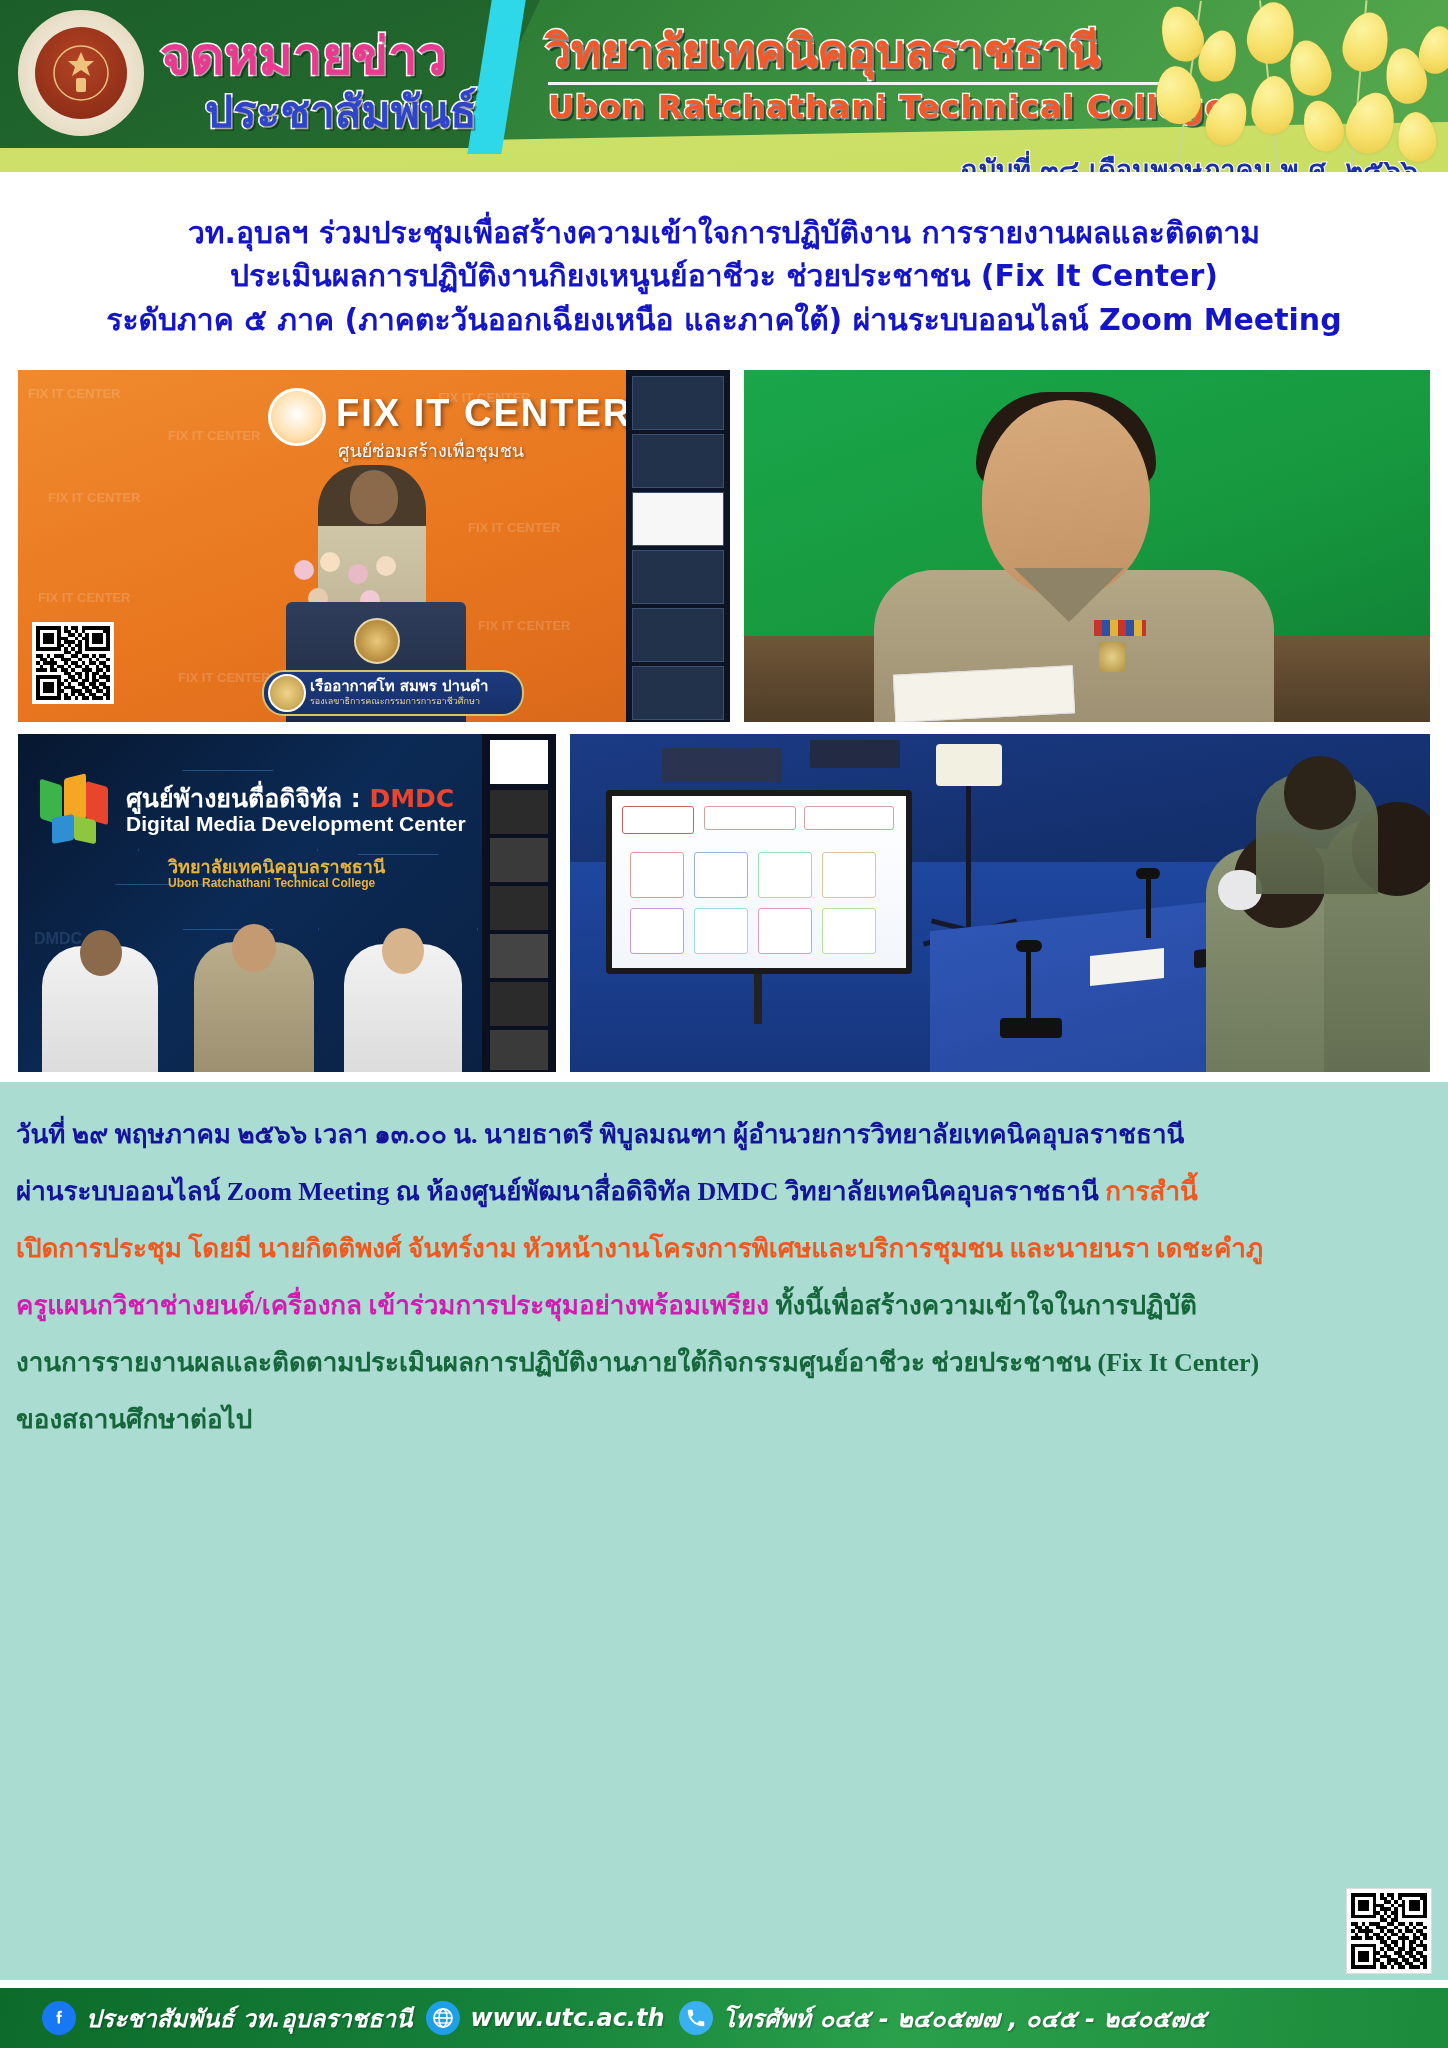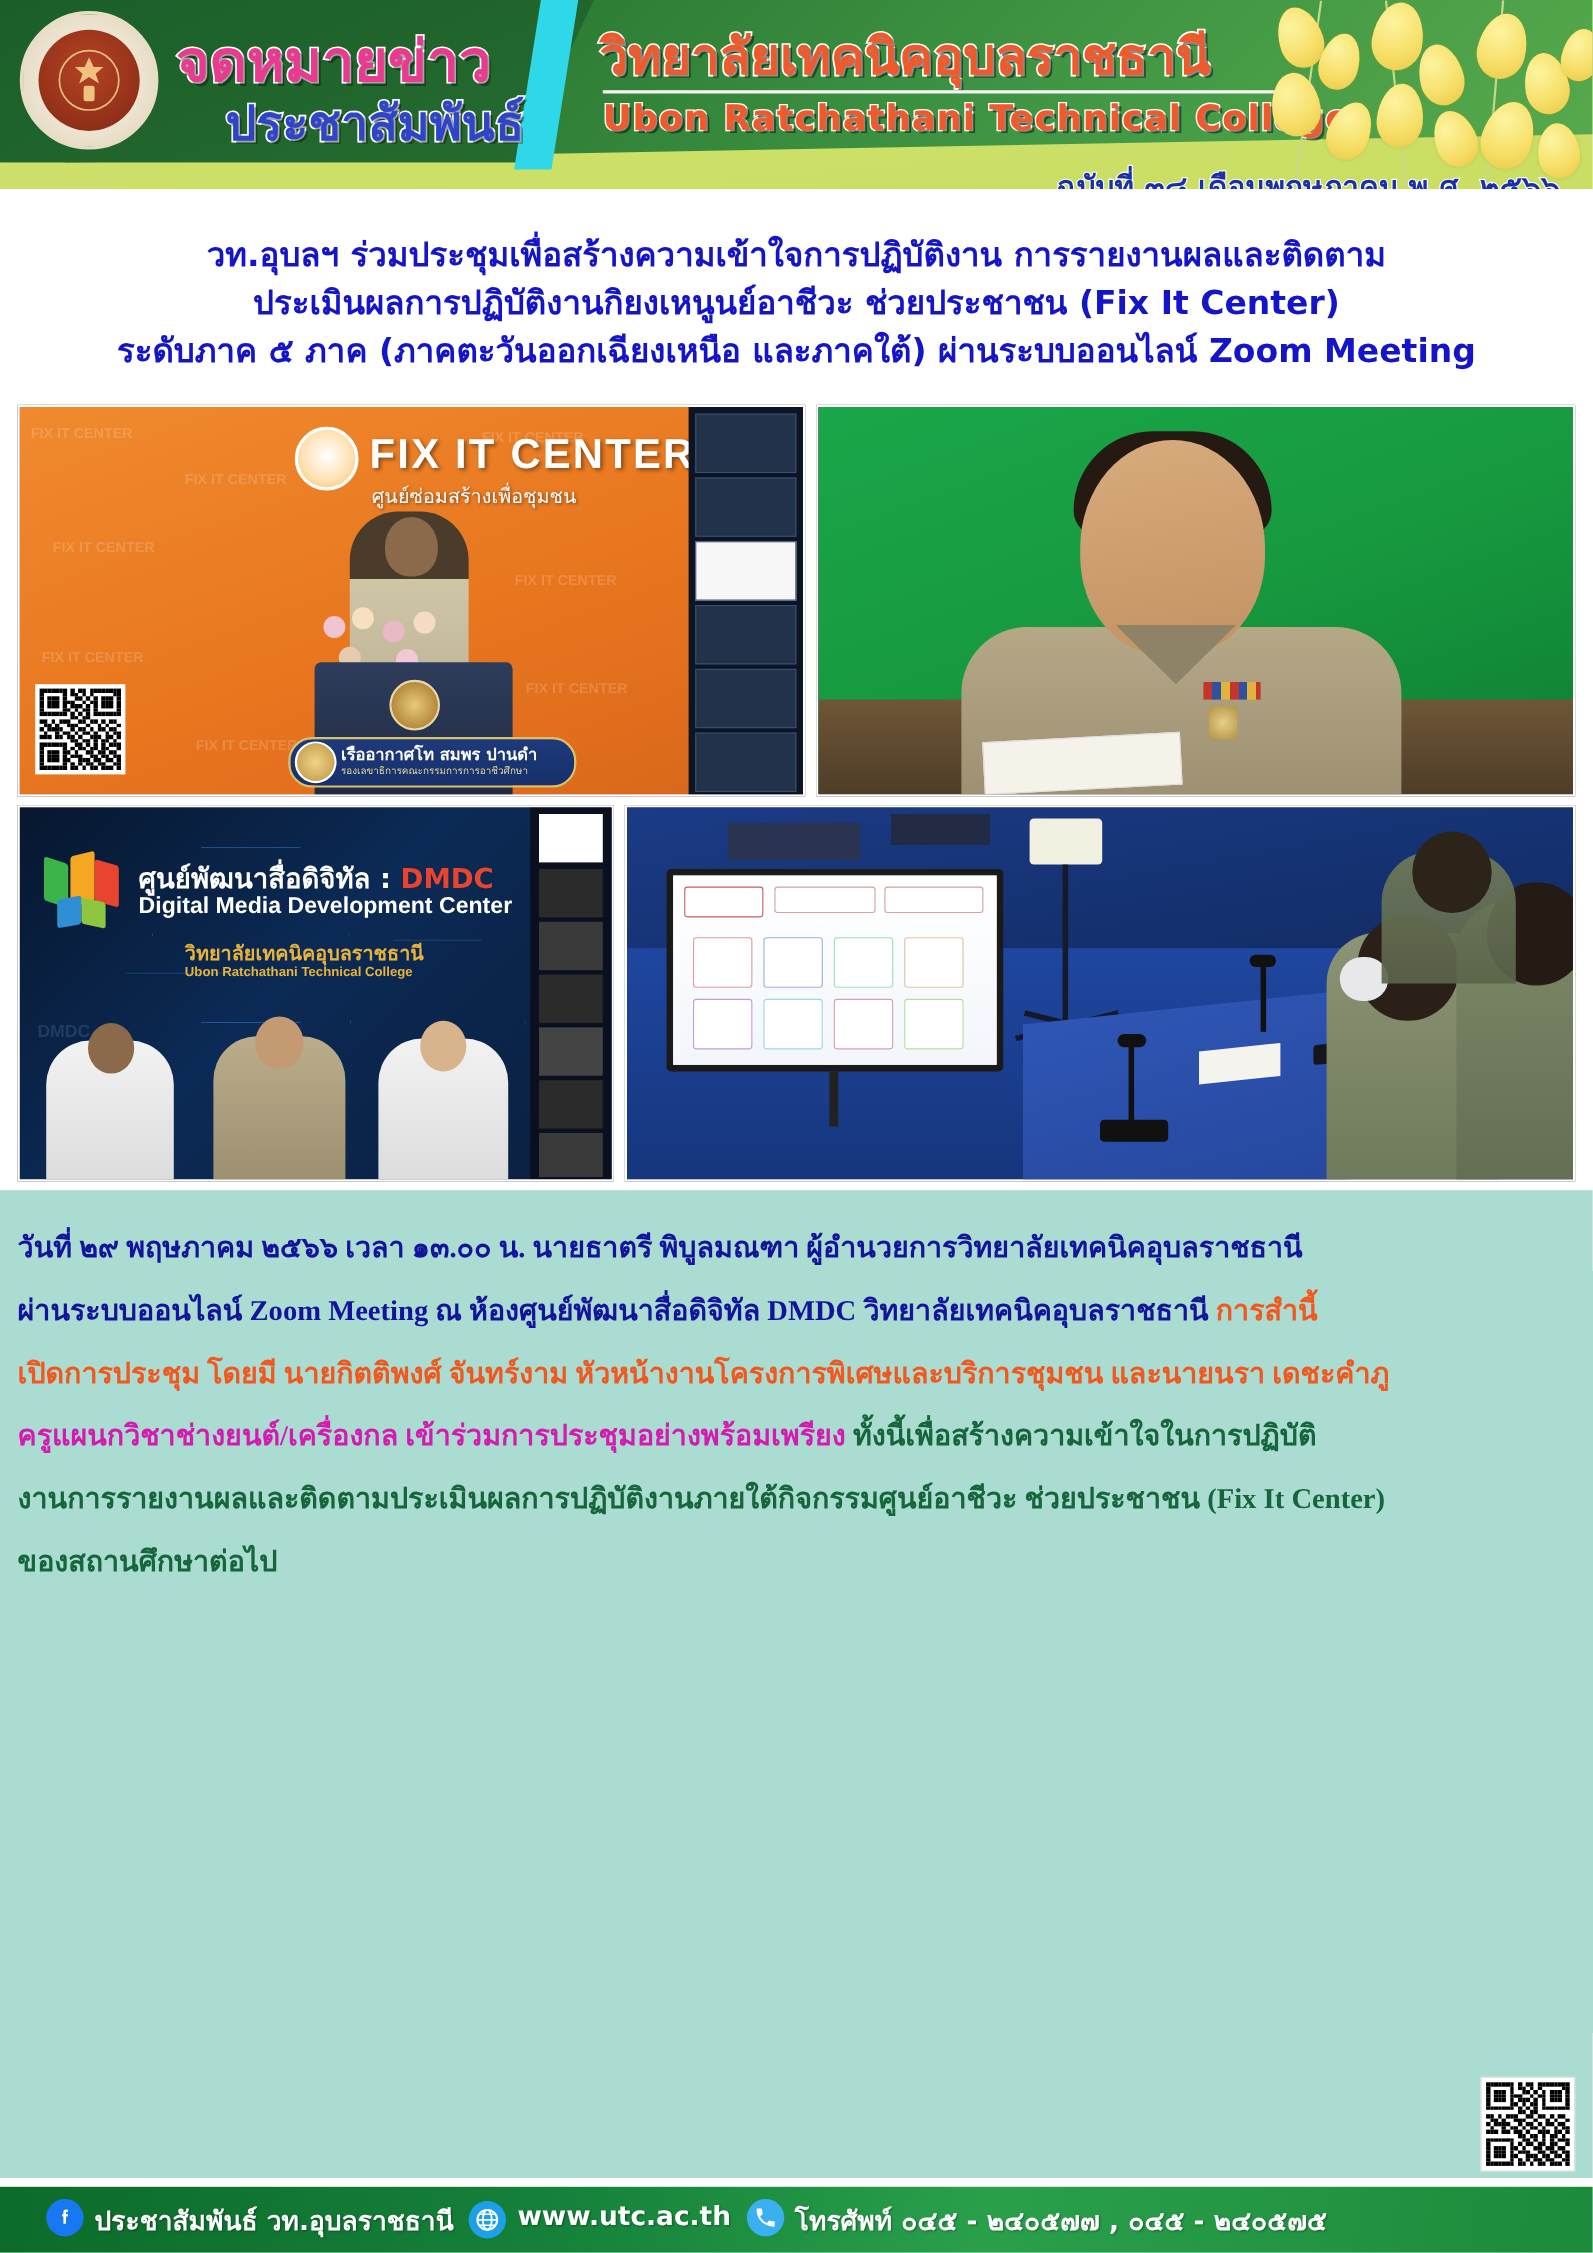--- a/index.html
+++ b/index.html
@@ -240,21 +240,21 @@
   }
 
   
   .footer {
     position: absolute; left: 0; top: 1988px;
     width: 1448px; height: 60px;
     background: linear-gradient(100deg,#0d6b2a 0%, #15813a 35%, #2aa04b 62%, #1c8a3b 100%);
     display: flex; align-items: center; gap: 14px;
     padding-left: 42px;
   }
-  .footer-item { display: flex; gap: 10px; }
+  .footer-item { display: flex; align-items: center; gap: 10px; font-style: italic; }
   .footer-text {
     font-family: "DejaVu Sans", sans-serif;
     font-weight: bold; font-size: 24px; color: #ffffff;
     white-space: nowrap;
     text-shadow: 1px 1px 2px rgba(0,0,0,0.35);
   }
   .ficon { width: 34px; height: 34px; border-radius: 50%; display:flex; align-items:center; justify-content:center; flex:0 0 auto; }
   .ficon svg { display:block; }
 
   
@@ -830,21 +830,21 @@
 
       <div class="p3-logo">
         <span style="left:0px;  top:6px;  height:40px; background:#3cb44a; transform:skewY(18deg);"></span>
         <span style="left:24px; top:0px;  height:46px; background:#f5a623; transform:skewY(-14deg);"></span>
         <span style="left:46px; top:8px;  height:38px; background:#e8442e; transform:skewY(16deg);"></span>
         <span style="left:12px; top:40px; height:26px; background:#2f8fd4; transform:skewY(-10deg);"></span>
         <span style="left:34px; top:42px; height:24px; background:#8ec63f; transform:skewY(12deg);"></span>
       </div>
 
       <div class="p3-title">
-        <span>ศูนย์พัฒนาสื่อดิจิทัล : </span><em>DMDC</em>
+        <span>ศูนย์พัางยนตื่อดิจิทัล : </span><em>DMDC</em>
       </div>
       <div class="p3-sub">Digital Media Development Center</div>
       <div class="p3-th">วิทยาลัยเทคนิคอุบลราชธานี</div>
       <div class="p3-en">Ubon Ratchathani Technical College</div>
 
       <div class="p3-wm" style="left:16px;  top:196px;">DMDC</div>
       <div class="p3-wm" style="left:30px;  top:250px;">DMDC</div>
       <div class="p3-wm" style="left:360px; top:210px;">DMDC</div>
 
       <div class="p3-person" style="left:24px;  width:116px; height:126px; background:linear-gradient(180deg,#f2f2f2 0%,#dcdcdc 100%);"></div>

